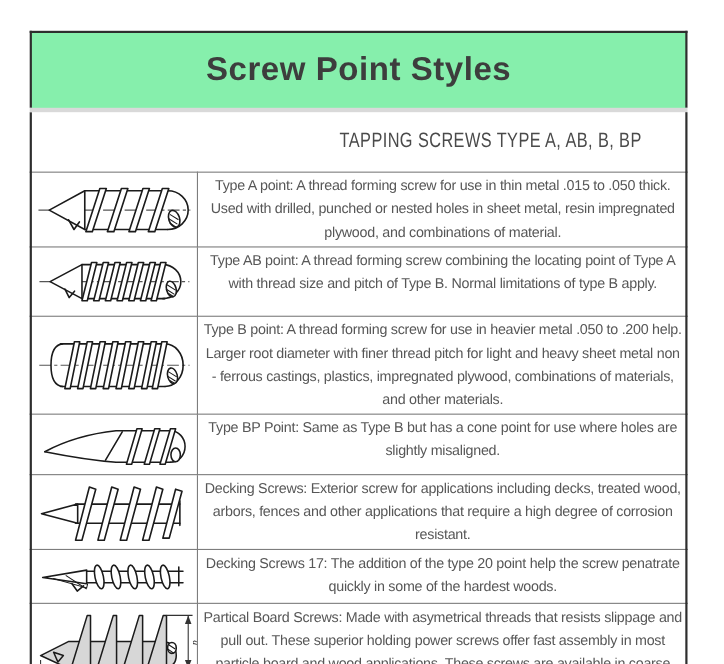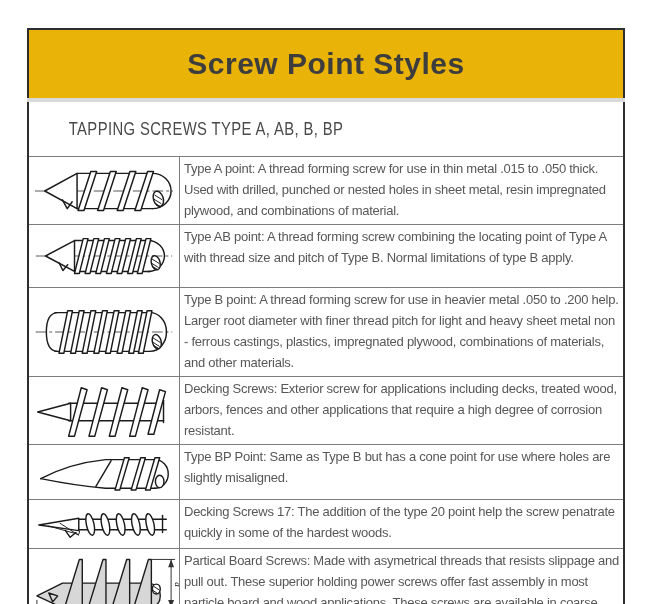--- a/index.html
+++ b/index.html
@@ -5,29 +5,29 @@
   html,body{margin:0;padding:0;}
   body{
     width:658px;height:604px;overflow:hidden;background:#ffffff;
     font-family:"Liberation Sans","DejaVu Sans",sans-serif;
   }
   .page{width:598px;margin:28px 0 0 27px;}
   table.main{
     width:598px;border-collapse:collapse;background:#fff;
     border:2px solid #2e2e2e;
   }
-  td{border:1px solid #7d7d7d;vertical-align:middle;}
+  td{border:1px solid #7d7d7d;vertical-align:middle;text-align:center;}
   td.title-cell{
-    background:#eab308;text-align:center;height:66px;
+    background:#86efac;text-align:center;height:66px;
     border:none;border-bottom:4px solid #d9d9d9;
   }
   .title-text{
     font-size:30px;font-weight:bold;color:#3d3d3d;letter-spacing:.5px;
   }
-  td.subtitle-cell{height:52px;text-align:left;border-top:none;}
+  td.subtitle-cell{height:52px;text-align:right;border-top:none;}
   .subtitle-text{
     display:inline-block;font-size:19px;color:#4a4a4a;
     transform:scaleX(.78);transform-origin:center;white-space:nowrap;
     letter-spacing:.5px;
   }
   td.img-cell{width:150px;text-align:center;padding:2px 0;}
   td.txt-cell{
     padding:1px 2px 3px 4px;vertical-align:top;
     font-size:13px;line-height:21px;color:#575757;letter-spacing:-0.25px;
   }
@@ -121,49 +121,49 @@
           <path class="sf" d="M108,54 L117,10 L122,10 L113,54 Z"></path>
           <ellipse class="sf" cx="127" cy="42" rx="4.5" ry="7.5" transform="rotate(-15 127 42)"></ellipse>
           <path class="h" d="M123,38 l8,5 M122,42 l8,5 M124,46 l5,3"></path>
         </svg>
       </td>
       <td class="txt-cell">Type B point: A thread forming screw for use in heavier metal .050 to .200 help. Larger root diameter with finer thread pitch for light and heavy sheet metal non - ferrous castings, plastics, impregnated plywood, combinations of materials, and other materials.</td>
     </tr>
 
     <tr>
       <td class="img-cell">
+        <svg width="138" height="50" viewBox="0 0 145 50">
+          <path class="s" d="M6,32 Q36,16 74,12 L126,12"></path>
+          <path class="s" d="M6,32 Q46,40 74,42 L126,42"></path>
+          <path class="s" d="M80,13 L64,40"></path>
+          <path class="s" d="M126,12 A14,15 0 0 1 126,42"></path>
+          <path class="sf" d="M84,44 L94,10 L99,10 L89,44 Z"></path>
+          <path class="sf" d="M101,44 L111,10 L116,10 L106,44 Z"></path>
+          <path class="sf" d="M116,44 L126,10 L131,10 L121,44 Z"></path>
+          <ellipse class="sf" cx="131" cy="35" rx="4.5" ry="6.5"></ellipse>
+        </svg>
+      </td>
+      <td class="txt-cell">Type BP Point: Same as Type B but has a cone point for use where holes are slightly misaligned.</td>
+    </tr>
+
+    <tr>
+      <td class="img-cell">
         <svg width="142" height="60" viewBox="0 0 145 62">
           <line class="s" x1="36" y1="23" x2="134" y2="23"></line>
           <line class="s" x1="36" y1="41" x2="134" y2="41"></line>
           <line class="s" x1="134" y1="20" x2="134" y2="43"></line>
           <path class="sf" d="M36,57 L49,7 L55,9 L42,57 Z"></path>
           <path class="sf" d="M57,57 L70,7 L76,9 L63,57 Z"></path>
           <path class="sf" d="M78,57 L91,7 L97,9 L84,57 Z"></path>
           <path class="sf" d="M99,57 L112,7 L118,9 L105,57 Z"></path>
           <path class="sf" d="M118,55 L130,9 L136,11 L124,55 Z"></path>
           <path class="sf" d="M38,23 L4,32 L38,41 Z"></path>
         </svg>
       </td>
       <td class="txt-cell">Decking Screws: Exterior screw for applications including decks, treated wood, arbors, fences and other applications that require a high degree of corrosion resistant.</td>
-    </tr>
-
-    <tr>
-      <td class="img-cell">
-        <svg width="138" height="50" viewBox="0 0 145 50">
-          <path class="s" d="M6,32 Q36,16 74,12 L126,12"></path>
-          <path class="s" d="M6,32 Q46,40 74,42 L126,42"></path>
-          <path class="s" d="M80,13 L64,40"></path>
-          <path class="s" d="M126,12 A14,15 0 0 1 126,42"></path>
-          <path class="sf" d="M84,44 L94,10 L99,10 L89,44 Z"></path>
-          <path class="sf" d="M101,44 L111,10 L116,10 L106,44 Z"></path>
-          <path class="sf" d="M116,44 L126,10 L131,10 L121,44 Z"></path>
-          <ellipse class="sf" cx="131" cy="35" rx="4.5" ry="6.5"></ellipse>
-        </svg>
-      </td>
-      <td class="txt-cell">Type BP Point: Same as Type B but has a cone point for use where holes are slightly misaligned.</td>
     </tr>
 
     <tr>
       <td class="img-cell">
         <svg width="138" height="44" viewBox="0 0 145 44">
           <line class="s" x1="44" y1="17" x2="138" y2="17"></line>
           <line class="s" x1="44" y1="28" x2="138" y2="28"></line>
           <line class="s" x1="134" y1="13" x2="134" y2="31"></line>
           <path class="sf" d="M46,16 L4,23 L46,29 Z"></path>
           <path class="h" d="M14,24 L46,33 L47,29"></path>

